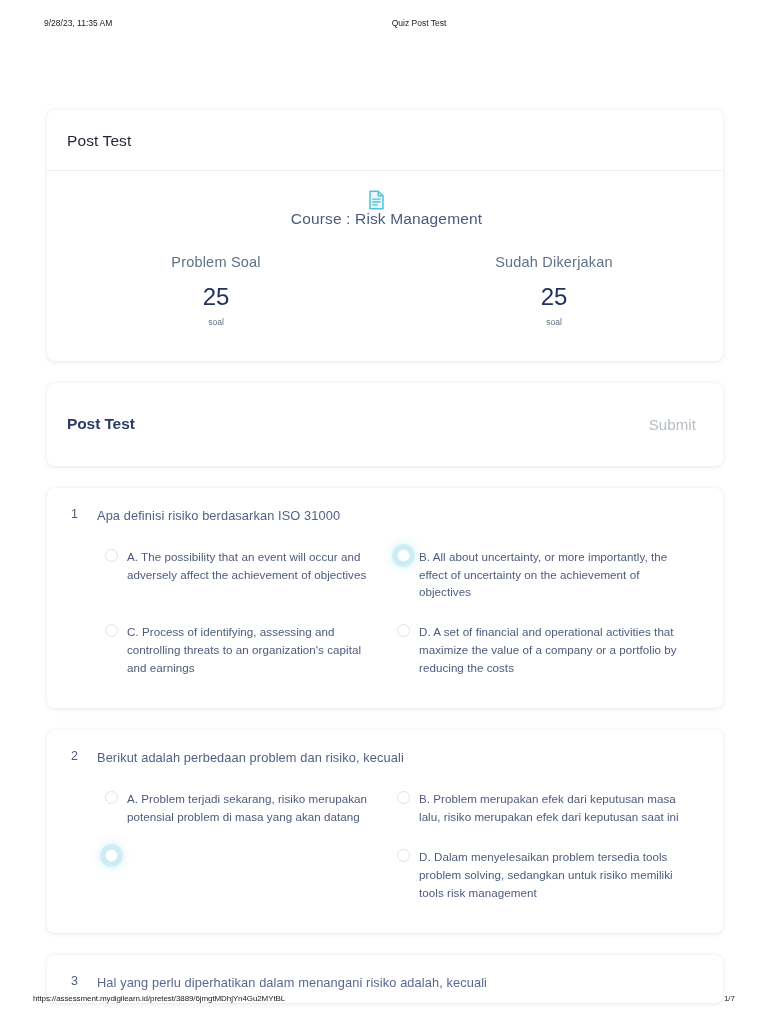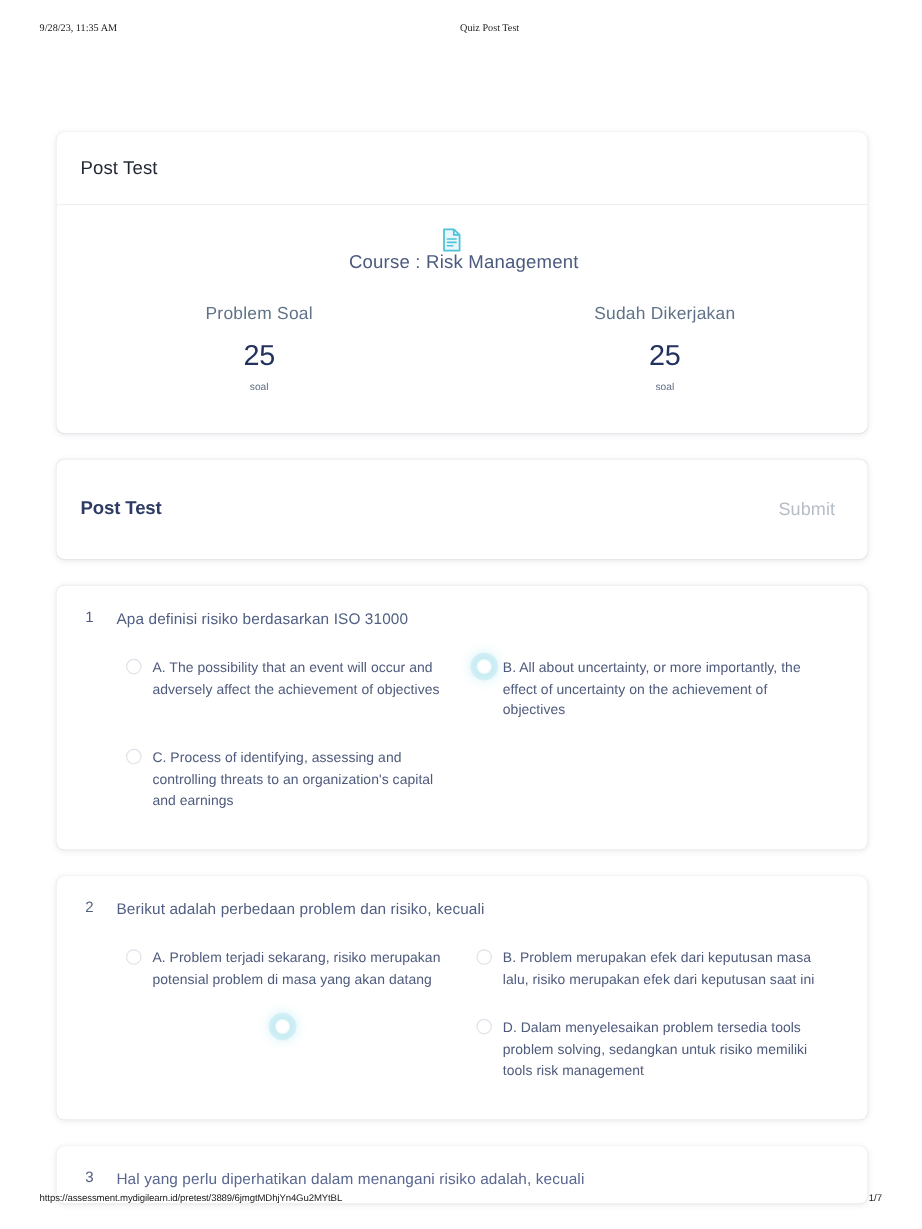--- a/index.html
+++ b/index.html
@@ -13,26 +13,26 @@
     position: relative;
     font-family: "Liberation Sans", sans-serif;
     color: #3b4a6b;
     overflow: hidden;
   }
 
   
   .print-header {
     position: absolute;
     top: 18px;
-    left: 0;
+    left: 11px;
     width: 673px;
     height: 14px;
     font-size: 8.5px;
     color: #1a1a1a;
-    font-family: Liberation Serif, serif;
+    font-family: Liberation Sans, sans-serif;
   }
   .print-header .ph-date {
     position: absolute;
     left: 33px;
     top: 0;
     white-space: nowrap;
   }
   .print-header .ph-title {
     position: absolute;
     left: 0;
@@ -177,21 +177,20 @@
   .options {
     display: flex;
     flex-wrap: wrap;
   }
   .option {
     width: 50%;
     box-sizing: border-box;
     display: flex;
     align-items: flex-start;
     padding: 11px 10px 11px 0;
-    justify-content: center;
   }
   .option.col-left { padding-left: 26px; }
   .option.col-right { padding-left: 2px; }
 
   .radio-wrap {
     width: 32px;
     flex: none;
     display: flex;
     justify-content: center;
     padding-top: 1px;
@@ -285,20 +284,26 @@
               <span class="radio selected"></span>
             </span>
           <span class="opt-text">B. All about uncertainty, or more importantly, the effect of uncertainty on the achievement of objectives</span>
         </div>
         <div class="option col-left">
           <span class="radio-wrap">
               <span class="radio"></span>
             </span>
           <span class="opt-text">C. Process of identifying, assessing and controlling threats to an organization's capital and earnings</span>
         </div>
+        <div class="option col-right">
+          <span class="radio-wrap">
+              <span class="radio"></span>
+            </span>
+          <span class="opt-text">D. A set of financial and operational activities that maximize the value of a company or a portfolio by reducing the costs</span>
+        </div>
       </div>
     </div>
   </div>
 
   <div class="card">
     <div class="qcard">
       <div class="qhead">
         <span class="qnum">2</span>
         <span class="qtext">Berikut adalah perbedaan problem dan risiko, kecuali</span>
       </div>

